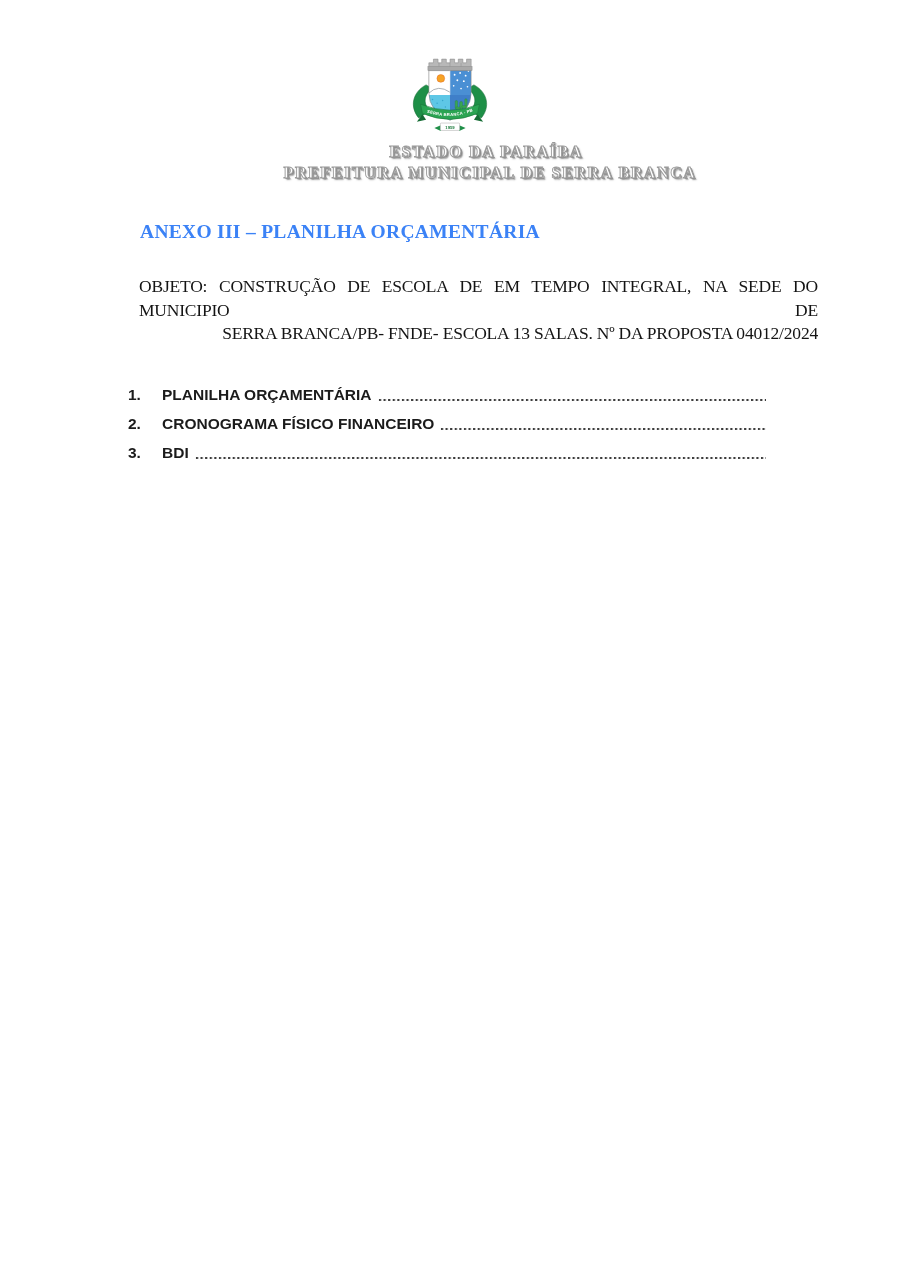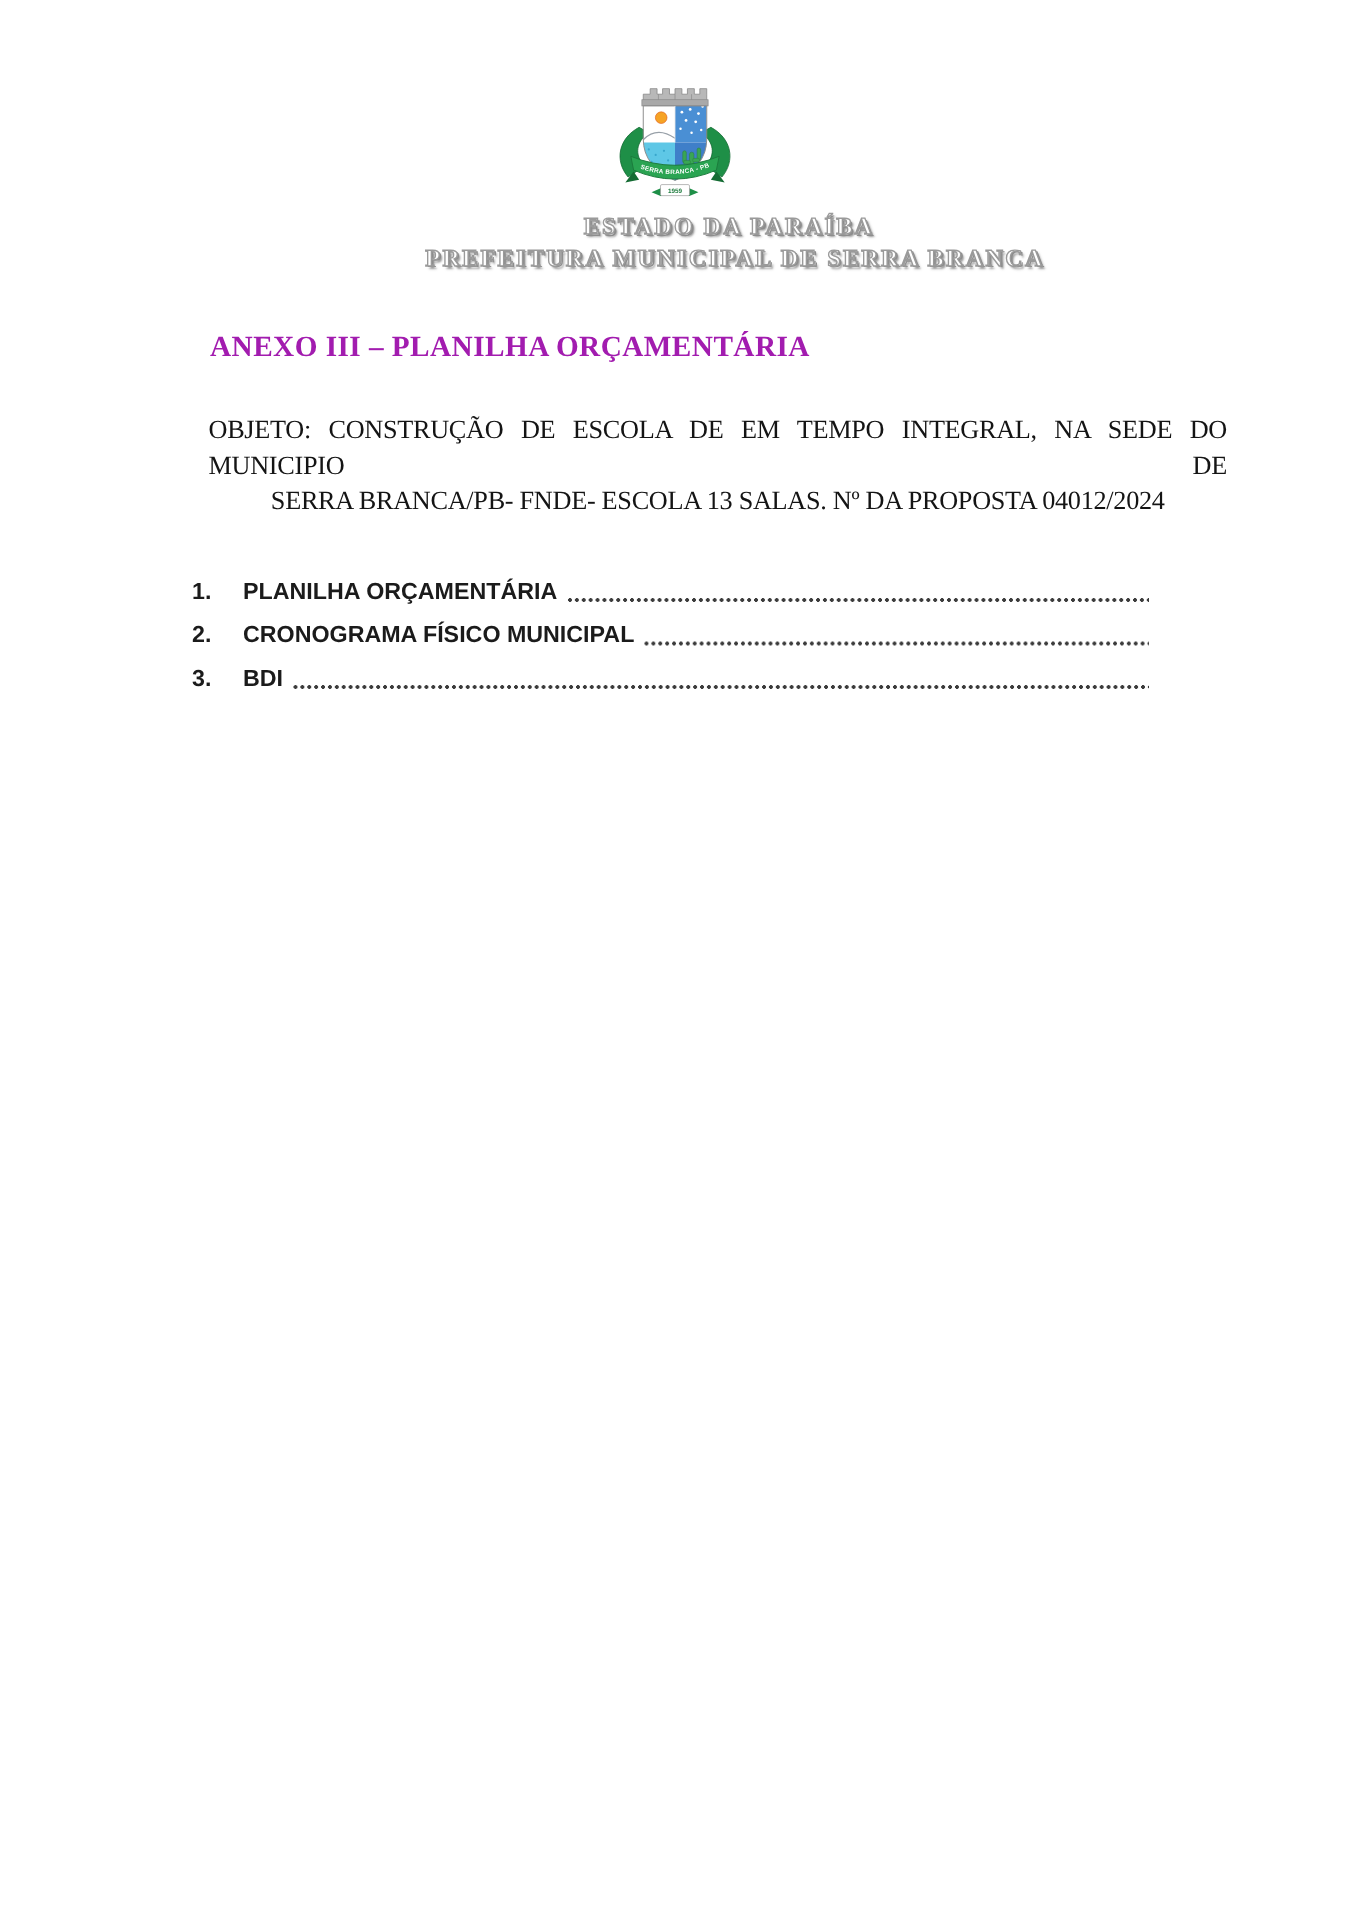--- a/index.html
+++ b/index.html
@@ -41,41 +41,41 @@
 
   
   .doc-title {
     position: absolute;
     left: 140px;
     top: 221px;
     font-family: "Liberation Serif", serif;
     font-weight: bold;
     font-size: 19.5px;
     letter-spacing: 0.3px;
-    color: #a21caf;
+    color: #3b82f6;
     white-space: nowrap;
   }
 
   
   .objeto {
     position: absolute;
     left: 139px;
     top: 275px;
     width: 679px;
     font-family: "Liberation Serif", serif;
     font-size: 17.5px;
     line-height: 23.5px;
     letter-spacing: -0.2px;
     color: #141414;
   }
   .objeto .justify-full {
     text-align: justify;
     text-align-last: justify;
   }
-  .objeto .justify-left { text-align: center; }
+  .objeto .justify-left { text-align: right; }
 
   
   .toc {
     position: absolute;
     left: 128px;
     top: 385px;
     width: 638px;
     display: flex;
     flex-direction: column;
     gap: 10px;
@@ -205,21 +205,21 @@
   </div>
 
   <div class="toc">
     <div class="toc-row">
       <span class="toc-num">1.</span>
       <span class="toc-label">PLANILHA ORÇAMENTÁRIA</span>
       <span class="toc-dots"></span>
     </div>
     <div class="toc-row">
       <span class="toc-num">2.</span>
-      <span class="toc-label">CRONOGRAMA FÍSICO MUNICIPAL</span>
+      <span class="toc-label">CRONOGRAMA FÍSICO FINANCEIRO</span>
       <span class="toc-dots"></span>
     </div>
     <div class="toc-row">
       <span class="toc-num">3.</span>
       <span class="toc-label">BDI</span>
       <span class="toc-dots"></span>
     </div>
   </div>
 
 </div>

